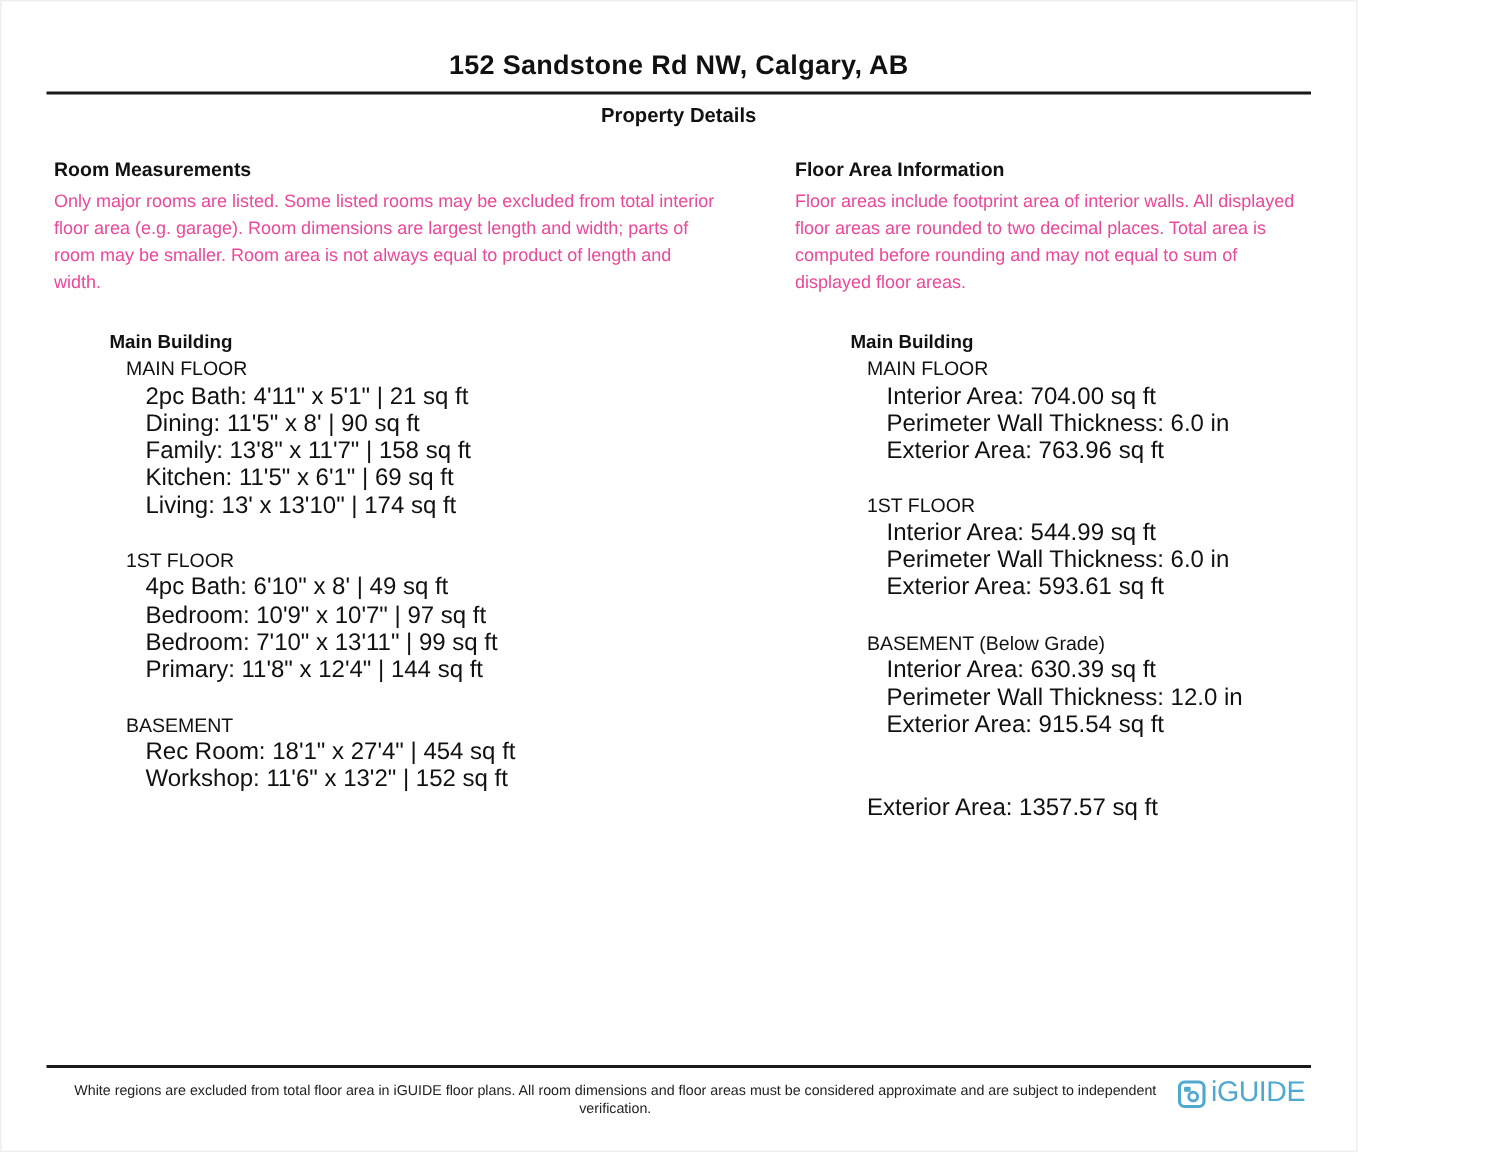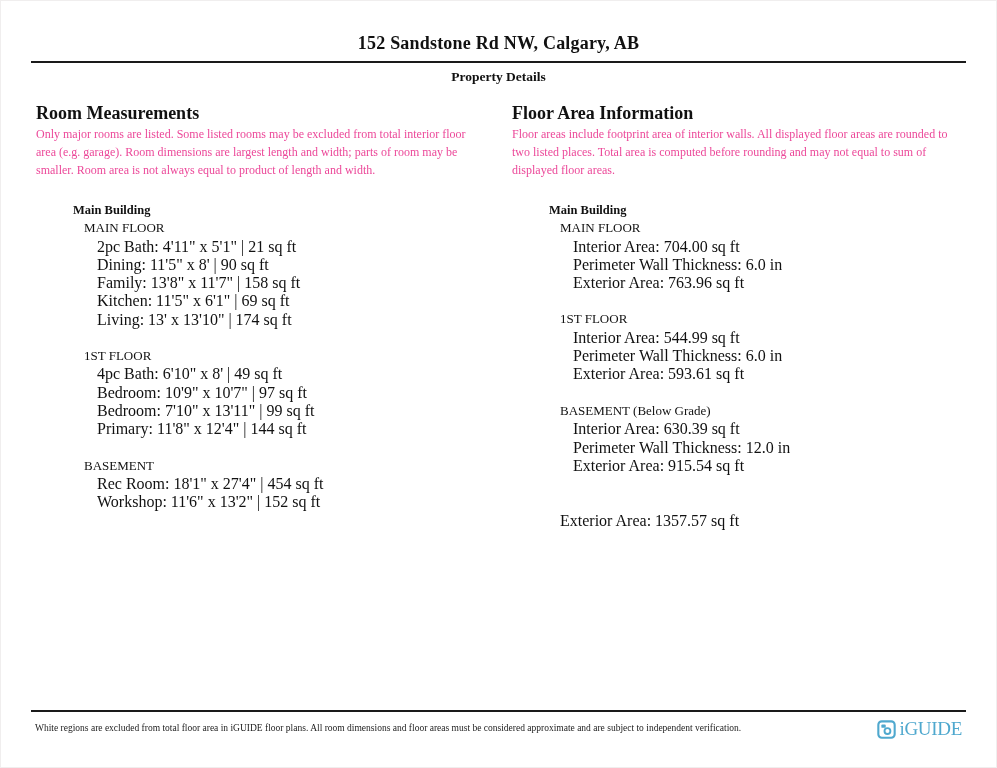--- a/index.html
+++ b/index.html
@@ -5,25 +5,24 @@
   * { margin: 0; padding: 0; box-sizing: border-box; }
   html, body { background: #ffffff; }
   body {
     width: 997px; height: 768px;
     font-family: "Liberation Sans", sans-serif;
     color: #111111;
     position: relative;
     overflow: hidden;
   }
   .page {
-    width: 997px; height: 768px;
+    width: 905px; height: 768px;
     background: #ffffff;
     border: 1px solid #f0eeee;
     position: relative;
-    font-family: Liberation Serif, serif;
   }
 
   
   .header { padding-top: 33px; text-align: center; }
   .page-title {
     font-size: 18px; font-weight: bold; line-height: 19px;
     letter-spacing: 0.2px;
   }
   .header-rule {
     margin: 8px 30px 0 30px;
@@ -35,24 +34,24 @@
     font-size: 13.5px; font-weight: bold; line-height: 16px; text-align: center;
   }
 
   
   .columns {
     display: flex;
     margin: 20px 30px 0 35px;
   }
   .col { font-size: 12px; }
   .col-left  { width: 441px; flex: 0 0 441px; }
-  .col-right { flex: 1 1 auto; margin-left: 35px; }
+  .col-right { flex: 1 1 auto; margin-left: 53px; }
 
   .section-heading {
-    font-size: 18px; font-weight: bold; line-height: 16px;
+    font-size: 13px; font-weight: bold; line-height: 16px;
   }
   .section-desc {
     margin-top: 4px;
     font-size: 12px; line-height: 18px;
     color: #ec4899;
   }
 
   .building { margin-top: 22px; margin-left: 37px; }
   .building-name { font-size: 12.5px; font-weight: bold; line-height: 18px; }
 
@@ -67,20 +66,21 @@
 
   
   .footer {
     position: absolute;
     left: 30px; right: 30px; top: 709px;
     border-top: 2.5px solid #1a1a1a;
   }
   .footer-row {
     display: flex; align-items: flex-start; justify-content: space-between;
     padding-top: 7px;
+    text-align: center;
   }
   .disclaimer {
     font-size: 9.5px; line-height: 12px; color: #222222;
     padding-left: 4px; padding-top: 3px;
   }
   .logo {
     display: flex; align-items: center; gap: 3px;
     margin-right: 4px; flex: 0 0 auto;
   }
   .logo-text {
@@ -129,21 +129,21 @@
         <div class="floor">
           <div class="floor-name">BASEMENT</div>
           <div class="item">Rec Room: 18'1" x 27'4" | 454 sq ft</div>
           <div class="item">Workshop: 11'6" x 13'2" | 152 sq ft</div>
         </div>
       </div>
     </div>
 
     <div class="col col-right">
       <div class="section-heading">Floor Area Information</div>
-      <div class="section-desc">Floor areas include footprint area of interior walls. All displayed floor areas are rounded to two listed places. Total area is computed before rounding and may not equal to sum of displayed floor areas.</div>
+      <div class="section-desc">Floor areas include footprint area of interior walls. All displayed floor areas are rounded to two decimal places. Total area is computed before rounding and may not equal to sum of displayed floor areas.</div>
 
       <div class="building">
         <div class="building-name">Main Building</div>
 
         <div class="floor">
           <div class="floor-name">MAIN FLOOR</div>
           <div class="item">Interior Area: 704.00 sq ft</div>
           <div class="item">Perimeter Wall Thickness: 6.0 in</div>
           <div class="item">Exterior Area: 763.96 sq ft</div>
         </div>

